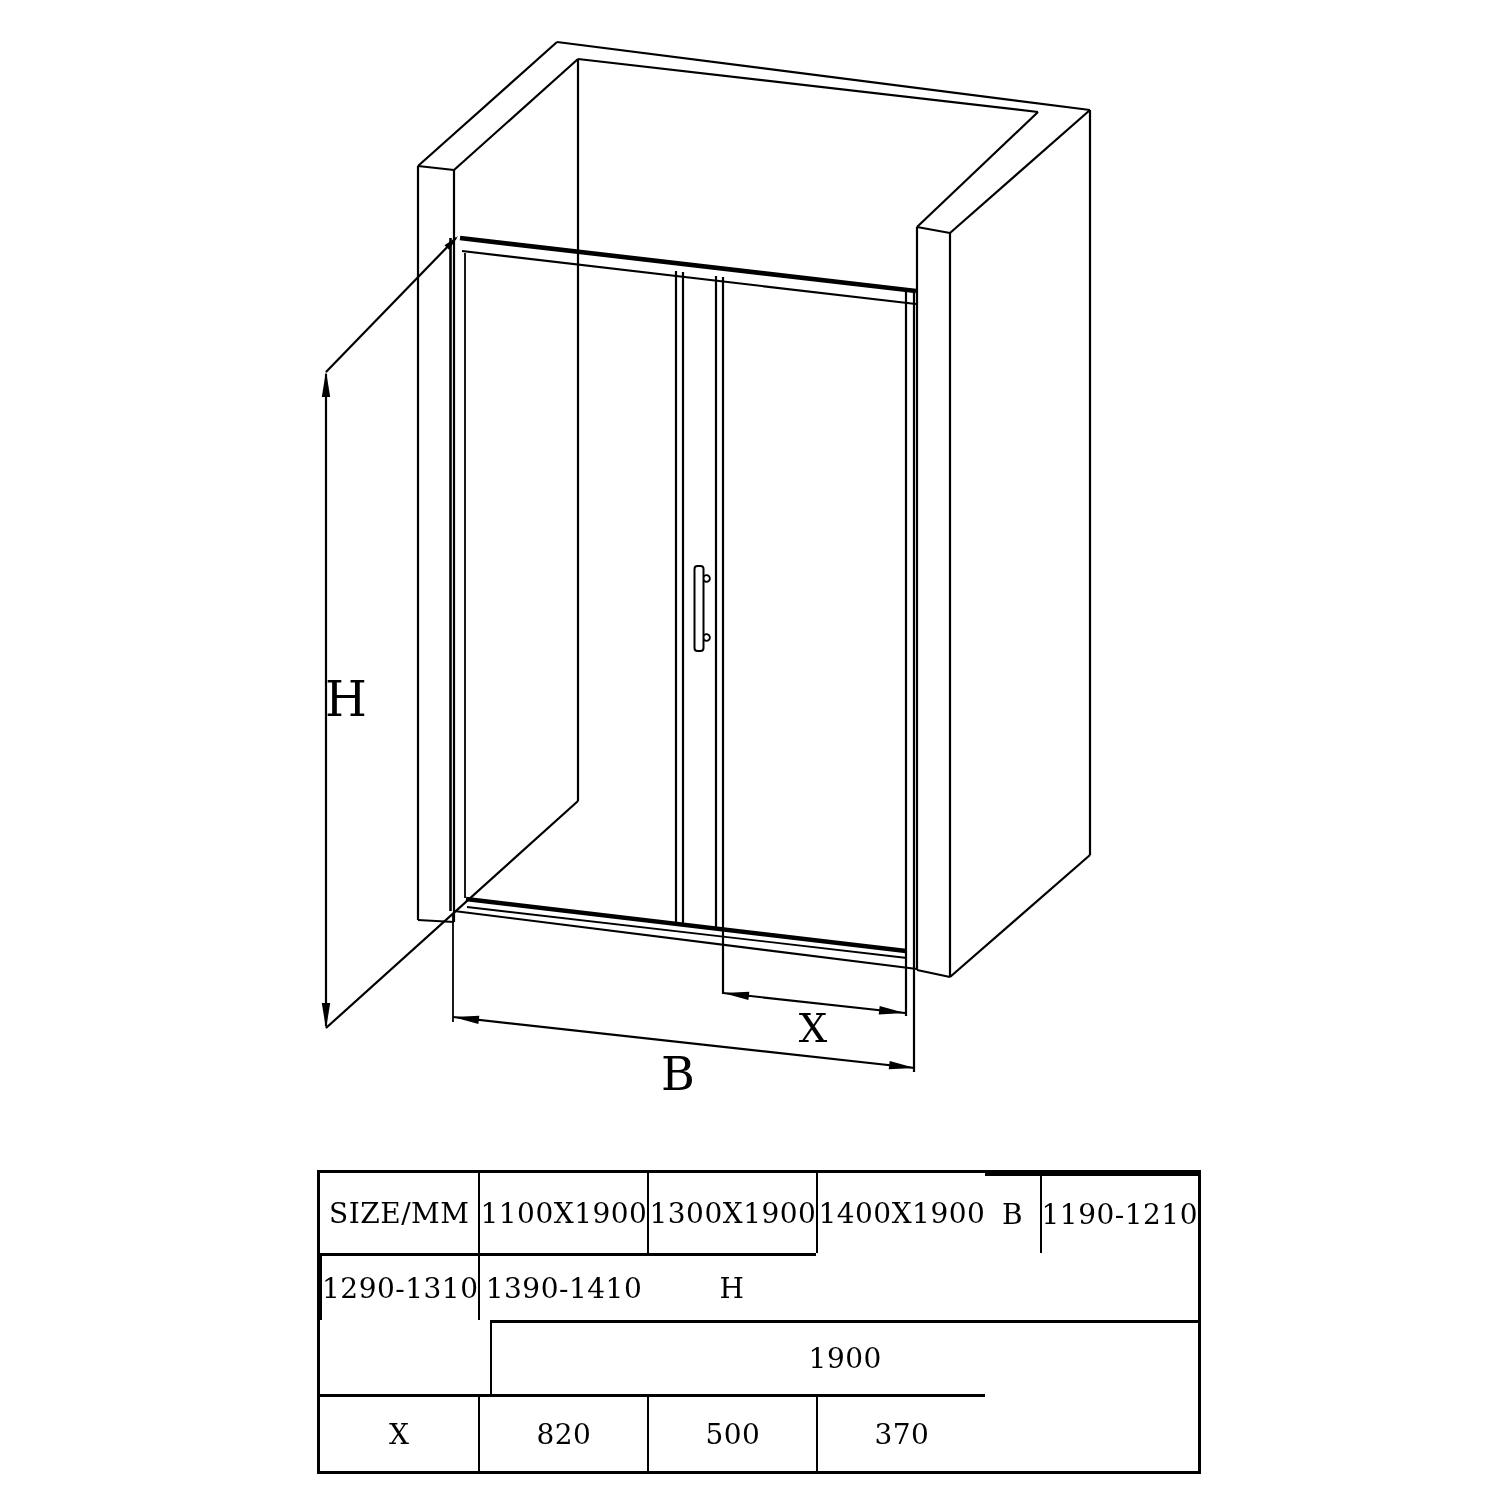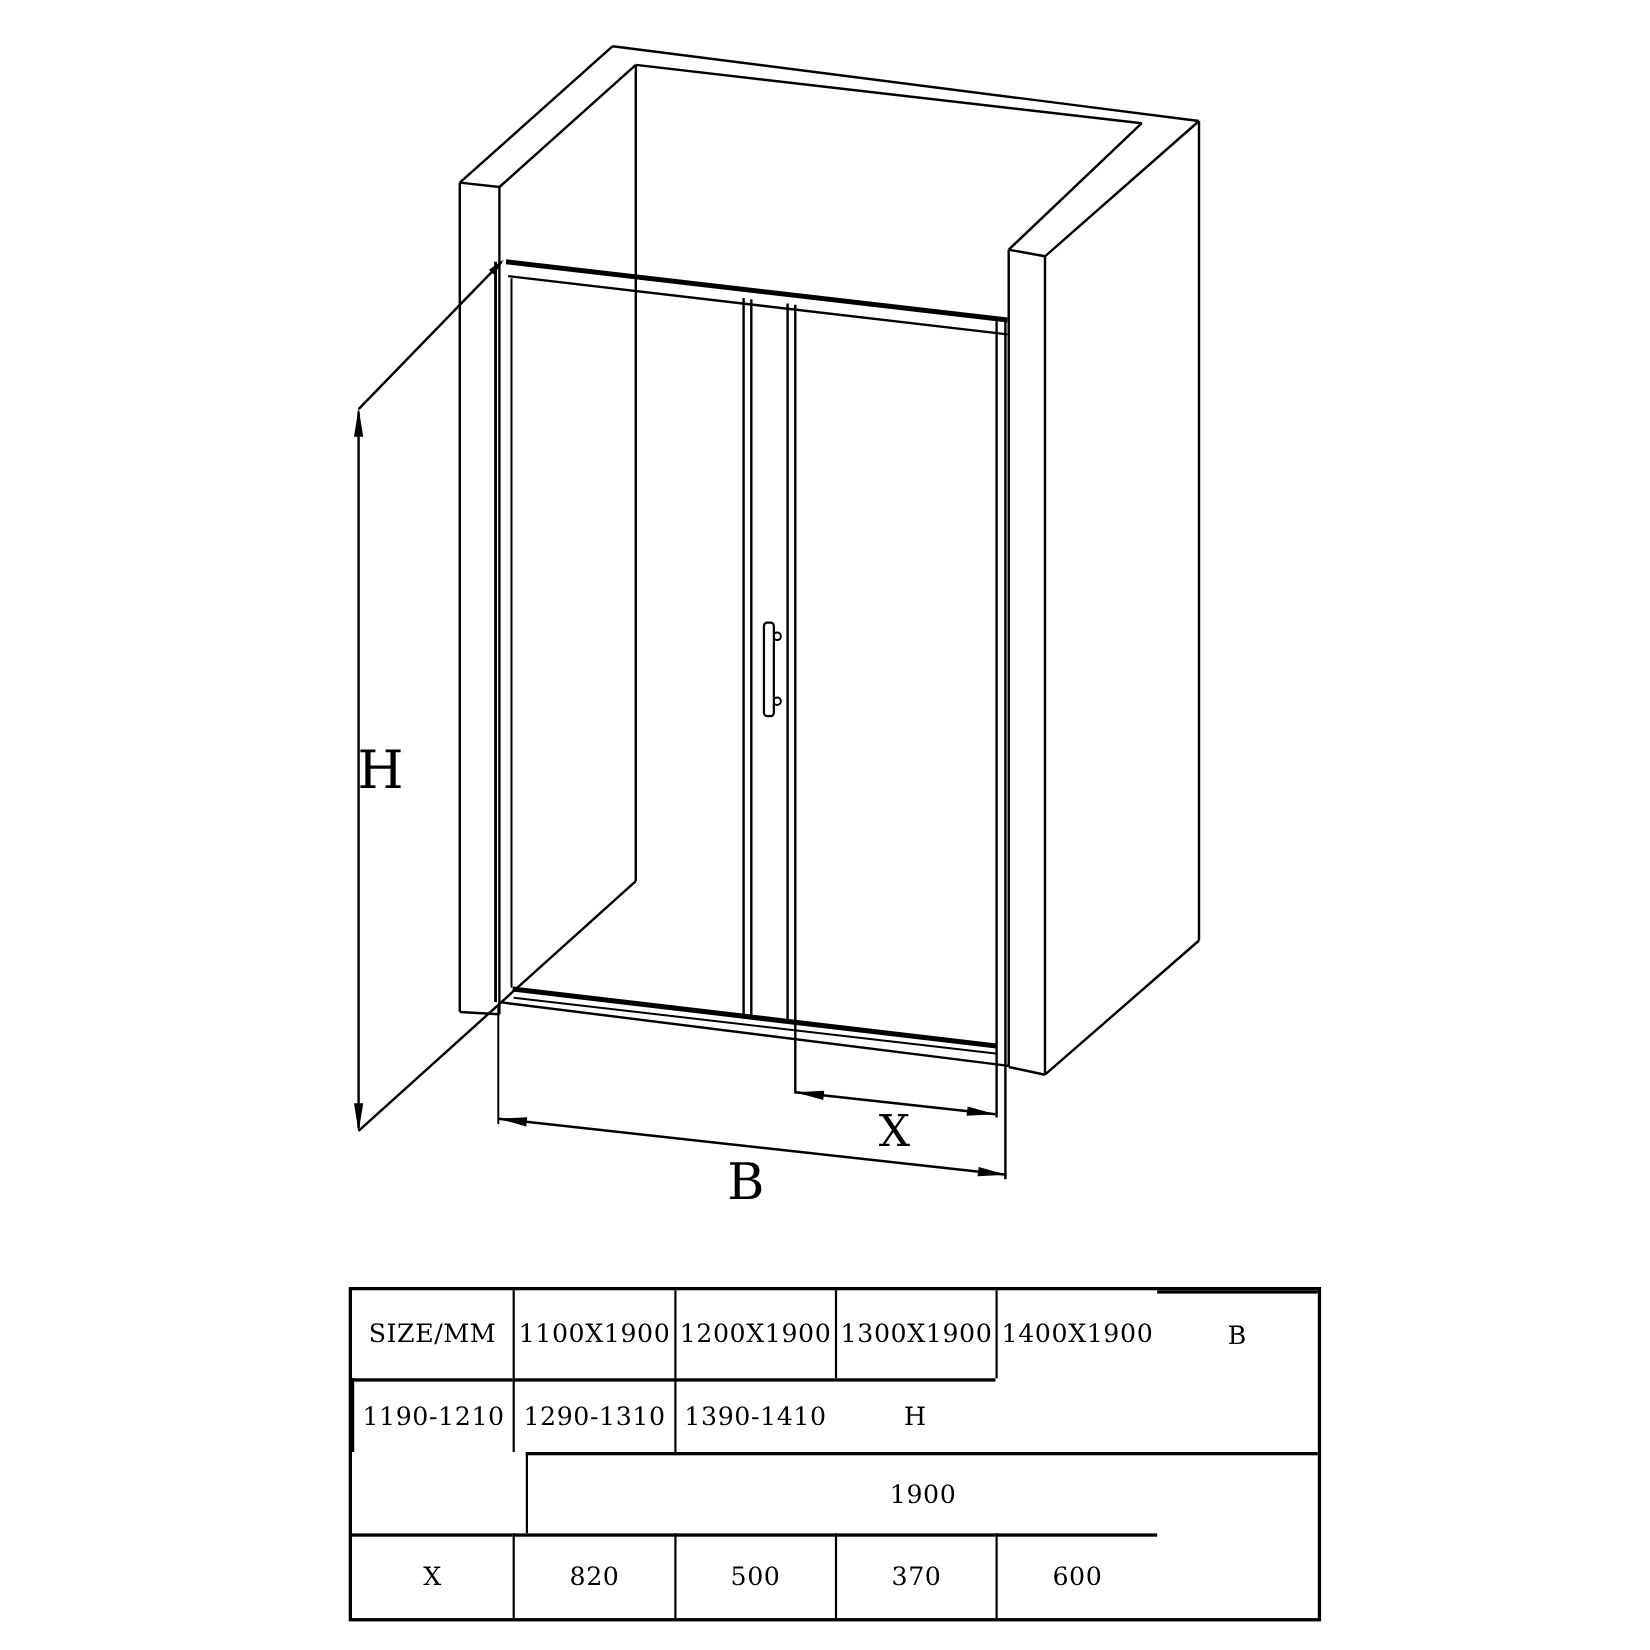--- a/index.html
+++ b/index.html
@@ -18,21 +18,21 @@
   .dimtext{fill:#000;font-family:"DejaVu Serif","Liberation Serif",serif;}
   .handle-bar{fill:#fff;stroke:#000;stroke-width:2;}
   .knob{fill:#fff;stroke:#000;stroke-width:1.8;}
 
   
   .size-table{
     position:absolute;left:317px;top:1170px;width:878px;
     display:grid;grid-template-columns:repeat(6,1fr);
     grid-template-rows:80px 67px 74px 77px;
     border:3px solid #000;background:#fff;
-    font-size:23px;color:#000;
+    font-size:28px;color:#000;
   }
   .cell{
     display:flex;align-items:center;justify-content:center;
     border-left:2px solid #000;border-top:3px solid #000;
     white-space:nowrap;letter-spacing:0.5px;
   }
   .first-col{border-left:none;}
   .first-row{border-top:none;}
   .merged{grid-column:2/7;margin-left:12px;}
 </style>
@@ -124,32 +124,30 @@
       <polygon class="arrow" points="723,993 748.4,1000.0 749.3,991.7"></polygon>
       <polygon class="arrow" points="905,1013 878.7,1014.4 879.7,1006.0"></polygon>
       <text class="dimtext" x="813" y="1042" font-size="40" text-anchor="middle">X</text>
     </g>
   </svg>
 
   <div class="size-table">
 
     <div class="cell first-col first-row">SIZE/MM</div>
     <div class="cell first-row">1100X1900</div>
-    <div class="cell first-row">1200X1900</div>
     <div class="cell first-row">1300X1900</div>
     <div class="cell first-row">1400X1900</div>
 
     <div class="cell first-col">B</div>
     <div class="cell">1190-1210</div>
     <div class="cell">1290-1310</div>
     <div class="cell">1390-1410</div>
 
     <div class="cell first-col">H</div>
     <div class="cell merged">1900</div>
 
     <div class="cell first-col">X</div>
     <div class="cell">820</div>
     <div class="cell">500</div>
     <div class="cell">370</div>
-    <div class="cell">600</div>
   </div>
 
 </div>
 
 </body></html>

